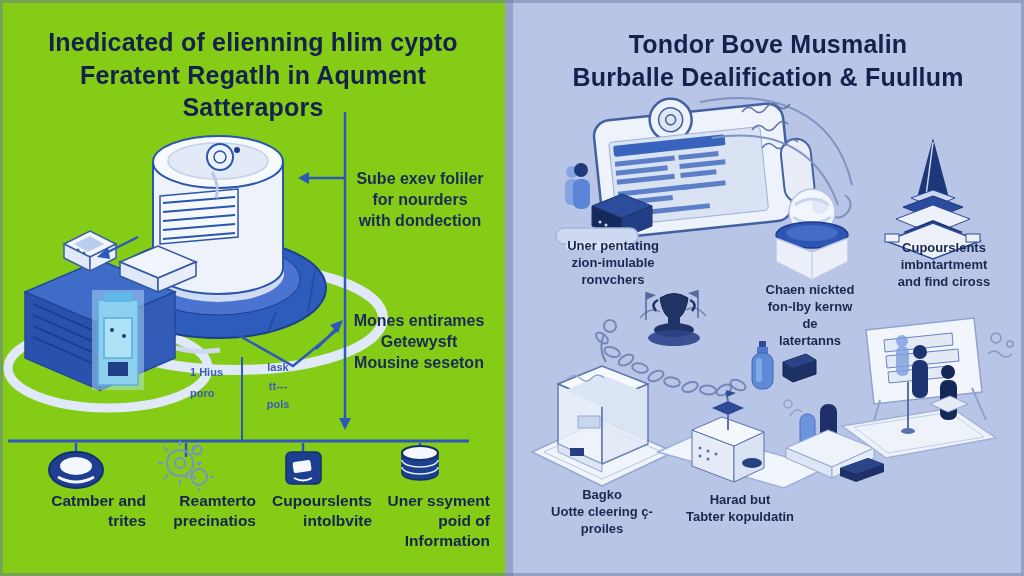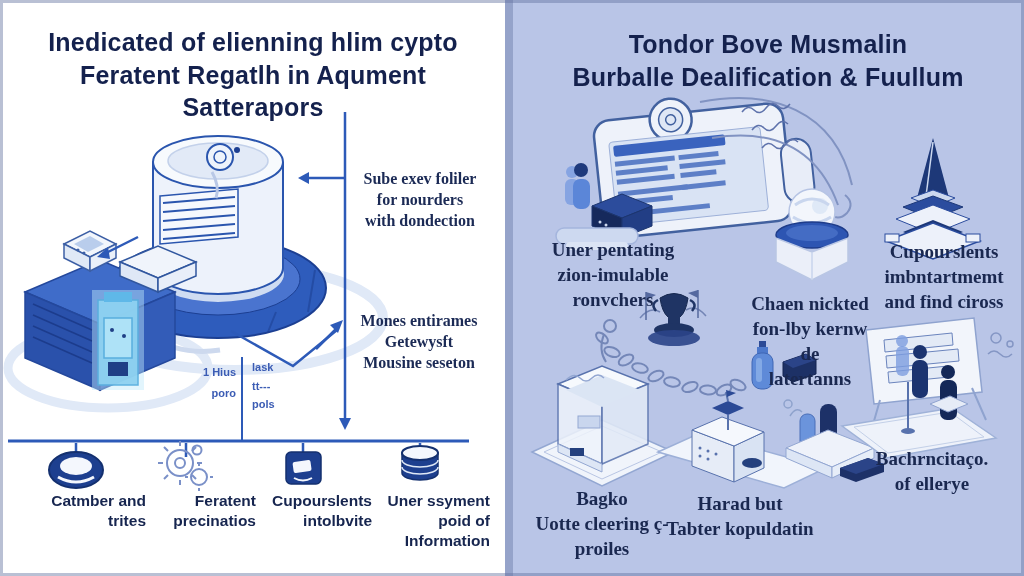--- a/index.html
+++ b/index.html
@@ -1,27 +1,27 @@
 <!DOCTYPE html>
 <html><head>
 <meta charset="utf-8">
 <style>
   html,body { margin:0; padding:0; background:#222; }
   .frame {
     position:relative; width:1024px; height:576px; overflow:hidden;
-    font-family:"Liberation Sans", sans-serif; background:#ffffff;
+    font-family:"Liberation Sans", sans-serif; background:#84cc16;
   }
   .frame::after { content:""; position:absolute; inset:0; border:3px solid rgba(100,115,160,.45); pointer-events:none; }
   .panel-right { position:absolute; left:513px; top:0; width:511px; height:576px; background:#b9c5e7; }
   .divider { position:absolute; left:505px; top:0; width:8px; height:576px; background:#95a3ca; }
   svg.art { position:absolute; left:0; top:0; pointer-events:none; }
   .t { position:absolute; white-space:pre-line; }
   .title { font-size:25px; font-weight:700; color:#14214d; text-align:center; line-height:1.3; letter-spacing:.2px; }
-  .lbl { font-size:16px; font-weight:600; color:#1b2a55; text-align:center; line-height:1.32;font-family:Liberation Serif, serif; }
-  .lbl-r { font-size:19px; color:#1a2850; }
+  .lbl { font-size:16px; font-weight:600; color:#1b2a55; text-align:center; line-height:1.32; }
+  .lbl-r { font-size:13px; color:#1a2850; }
   .note { font-size:11px; font-weight:600; color:#3b5cb4; line-height:1.95; }
   .tl-lbl { font-size:15.5px; font-weight:600; color:#16254f; text-align:right; line-height:1.3; }
 </style>
 </head>
 <body>
 
 <div class="frame">
   <div class="panel-right"></div>
   <div class="divider"></div>
 
@@ -303,49 +303,47 @@
 Feratent Regatlh in Aqument Satterapors</div>
 
   <div class="t lbl" style="left:340px; top:168px; width:160px;">Sube exev foliler
 for nourders
 with dondection</div>
 
   <div class="t lbl" style="left:335px; top:286px; width:168px;margin-top:24px;">Mones entirames
 Getewysft
 Mousine seseton</div>
 
-  <div class="t note" style="left:190px; top:362px; width:46px; text-align:right;">1 Hius
+  <div class="t note" style="left:190px; top:362px; width:46px; ">1 Hius
 poro</div>
-  <div class="t note" style="left:252px; top:358px; width:52px; line-height:1.7;">lask
+  <div class="t note" style="left:252px; top:358px; width:52px; line-height:1.7;text-align:center;">lask
 tt---
 pols</div>
 
   <div class="t tl-lbl" style="left:6px; top:491px; width:140px;">Catmber and
 trites</div>
-  <div class="t tl-lbl" style="left:116px; top:491px; width:140px;">Feratent
+  <div class="t tl-lbl" style="left:116px; top:491px; width:140px;">Reamterto
 precinatios</div>
   <div class="t tl-lbl" style="left:232px; top:491px; width:140px;">Cupourslents
 intolbvite</div>
   <div class="t tl-lbl" style="left:350px; top:491px; width:140px;">Uner ssyment
 poid of
 Information</div>
 
   <div class="t title" style="left:518px; top:28px; width:500px;text-align:center;">Tondor Bove Musmalin
 Burballe Dealification &amp; Fuullum</div>
 
   <div class="t lbl lbl-r" style="left:523px; top:237px; width:180px;">Uner pentating
 zion-imulable
 ronvchers</div>
-  <div class="t lbl lbl-r" style="left:737px; top:291px; width:146px;">Chaen nickted
+  <div class="t lbl lbl-r" style="left:737px; top:281px; width:146px;">Chaen nickted
 fon-lby kernw
 de
 latertanns</div>
   <div class="t lbl lbl-r" style="left:868px; top:239px; width:152px;">Cupourslents
 imbntartmemt
 and find ciross</div>
   <div class="t lbl lbl-r" style="left:664px; top:491px; width:152px;">Harad but
 Tabter kopuldatin</div>
   <div class="t lbl lbl-r" style="left:528px; top:486px; width:148px;">Bagko
 Uotte cleering ç-
 proiles</div>
-  <div class="t lbl lbl-r" style="left:856px; top:446px; width:152px;">Bachrncitaço.
-of ellerye</div>
 </div>
 
 </body></html>

